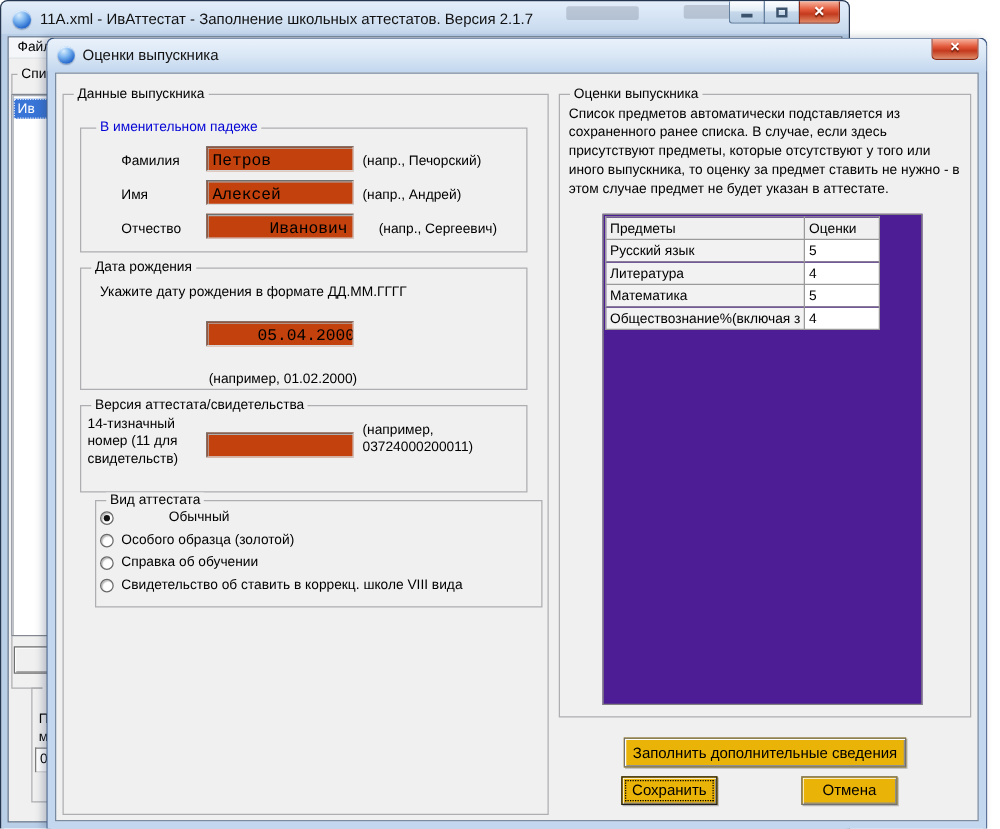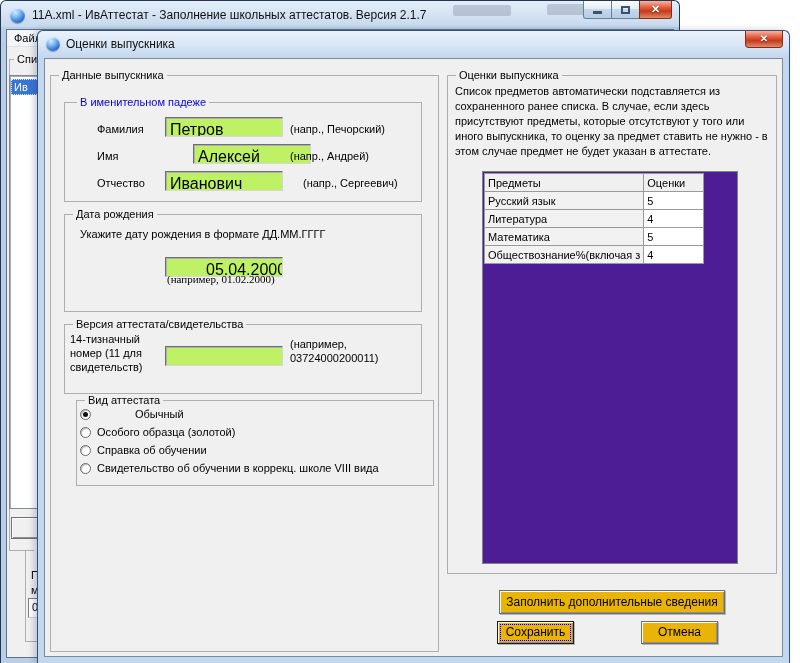--- a/index.html
+++ b/index.html
@@ -56,24 +56,24 @@
   .dlg-title { font-size:12px; color:#111; }
   .dlg-close { position:absolute; right:6px; top:0; width:38px; height:17px;
     border:1px solid #8e2913; border-top:none; border-radius:0 0 4px 4px;
     background:linear-gradient(180deg,#f7b5a0 0,#e2583a 40%,#c33a1e 60%,#e08a67 100%);
     color:#fff; font-weight:bold; font-size:10px; line-height:15px; text-align:center;
     text-shadow:0 1px 1px #6d1c08; }
   .dlg-client { position:absolute; left:6px; top:27px; right:6px; bottom:6px;
     background:#f0f0f0; border:1px solid #7a8ba0; overflow:hidden; }
   .dlg-client .abs { position:absolute; }
   .blue-label { color:#0404d6; }
-  .tbox { position:absolute; background:#bef264; border:1px solid #6f6f6f;
+  .tbox { position:absolute; background:#c2410c; border:1px solid #6f6f6f;
     border-right-color:#d6d6d6; border-bottom-color:#d6d6d6;
-    box-shadow:inset 1px 1px 0 #aeaeae; padding:3px 4px; font-size:16px;
-    font-family:Liberation Sans, sans-serif; white-space:nowrap; overflow:hidden; }
+    box-shadow:inset 1px 1px 0 #aeaeae; padding:3px 4px; font-size:13px;
+    font-family:Liberation Mono, monospace; white-space:nowrap; overflow:hidden; }
   .hint { white-space:nowrap; }
   .radio-row { position:absolute; display:flex; align-items:center; gap:6px; white-space:nowrap; }
   .radio-circle { width:11px; height:11px; border-radius:50%; background:#fff; flex:0 0 auto;
     border:1px solid #6a6a6a; box-shadow:inset 1px 1px 1px #b9b9b9; position:relative; }
   .radio-circle.checked::after { content:""; position:absolute; left:2px; top:2px; width:5px; height:5px;
     border-radius:50%; background:#111; }
   .desc { line-height:15px; }
   .grid-area { position:absolute; background:#4c1d95; border:1px solid #808080; }
   table.grades { border-collapse:collapse; margin:1px 0 0 1px; table-layout:fixed; }
   table.grades td, table.grades th { border:1px solid #9a9a9a; height:18px; padding:0 3px;
@@ -142,33 +142,33 @@
     </div>
 
     <div class="groupbox" style="left:19px; top:43px; width:358px; height:100px;">
       <span class="gb-label blue-label" style="left:12px;">В именительном падеже</span>
     </div>
     <span class="abs" style="left:52px; top:64px;">Фамилия</span>
     <div class="tbox" style="left:120px; top:58px; width:118px; height:20px;">Петров</div>
     <span class="abs hint" style="left:245px; top:64px;">(напр., Печорский)</span>
 
     <span class="abs" style="left:52px; top:91px;">Имя</span>
-    <div class="tbox" style="left:120px; top:85px; width:118px; height:20px;margin-left:28px;">Алексей</div>
+    <div class="tbox" style="left:120px; top:85px; width:118px; height:20px;">Алексей</div>
     <span class="abs hint" style="left:245px; top:91px;">(напр., Андрей)</span>
 
     <span class="abs" style="left:52px; top:118px;">Отчество</span>
-    <div class="tbox" style="left:120px; top:112px; width:118px; height:20px;">Иванович</div>
+    <div class="tbox" style="left:120px; top:112px; width:118px; height:20px;text-align:right;">Иванович</div>
     <span class="abs hint" style="left:245px; top:118px;margin-left:13px;">(напр., Сергеевич)</span>
 
     <div class="groupbox" style="left:19px; top:155px; width:358px; height:98px;">
       <span class="gb-label">Дата рождения</span>
     </div>
     <span class="abs" style="left:35px; top:169px;">Укажите дату рождения в формате ДД.ММ.ГГГГ</span>
     <div class="tbox" style="left:120px; top:198px; width:118px; height:20px;padding-left:40px;">05.04.2000</div>
-    <span class="abs hint" style="left:122px; top:214px;font-family:Liberation Serif, serif;">(например, 01.02.2000)</span>
+    <span class="abs hint" style="left:122px; top:238px;">(например, 01.02.2000)</span>
 
     <div class="groupbox" style="left:19px; top:265px; width:358px; height:70px;">
       <span class="gb-label">Версия аттестата/свидетельства</span>
     </div>
     <span class="abs" style="left:25px; top:273px; width:96px; line-height:14px;">14-тизначный номер (11 для свидетельств)</span>
     <div class="tbox" style="left:120px; top:287px; width:118px; height:20px;"></div>
     <span class="abs hint" style="left:245px; top:279px;">(например,</span>
     <span class="abs hint" style="left:245px; top:293px;">03724000200011)</span>
 
     <div class="groupbox" style="left:19px; top:341px; width:358px; height:86px;margin-left:12px;">
@@ -181,21 +181,21 @@
     <div class="radio-row" style="left:35px; top:367px;">
       <span class="radio-circle"></span>
       <span>Особого образца (золотой)</span>
     </div>
     <div class="radio-row" style="left:35px; top:385px;">
       <span class="radio-circle"></span>
       <span>Справка об обучении</span>
     </div>
     <div class="radio-row" style="left:35px; top:403px;">
       <span class="radio-circle"></span>
-      <span>Свидетельство об обучении в коррекц. школе VIII вида</span>
+      <span>Свидетельство об ставить в коррекц. школе VIII вида</span>
     </div>
 
     <div class="groupbox" style="left:402px; top:16px; width:330px; height:499px;">
       <span class="gb-label">Оценки выпускника</span>
     </div>
     <div class="abs desc" style="left:410px; top:25px; width:318px;">Список предметов автоматически подставляется из сохраненного ранее списка. В случае, если здесь присутствуют предметы, которые отсутствуют у того или иного выпускника, то оценку за предмет ставить не нужно - в этом случае предмет не будет указан в аттестате.</div>
 
     <div class="grid-area" style="left:437px; top:112px; width:256px; height:393px;">
       <table class="grades">
         <tbody>

